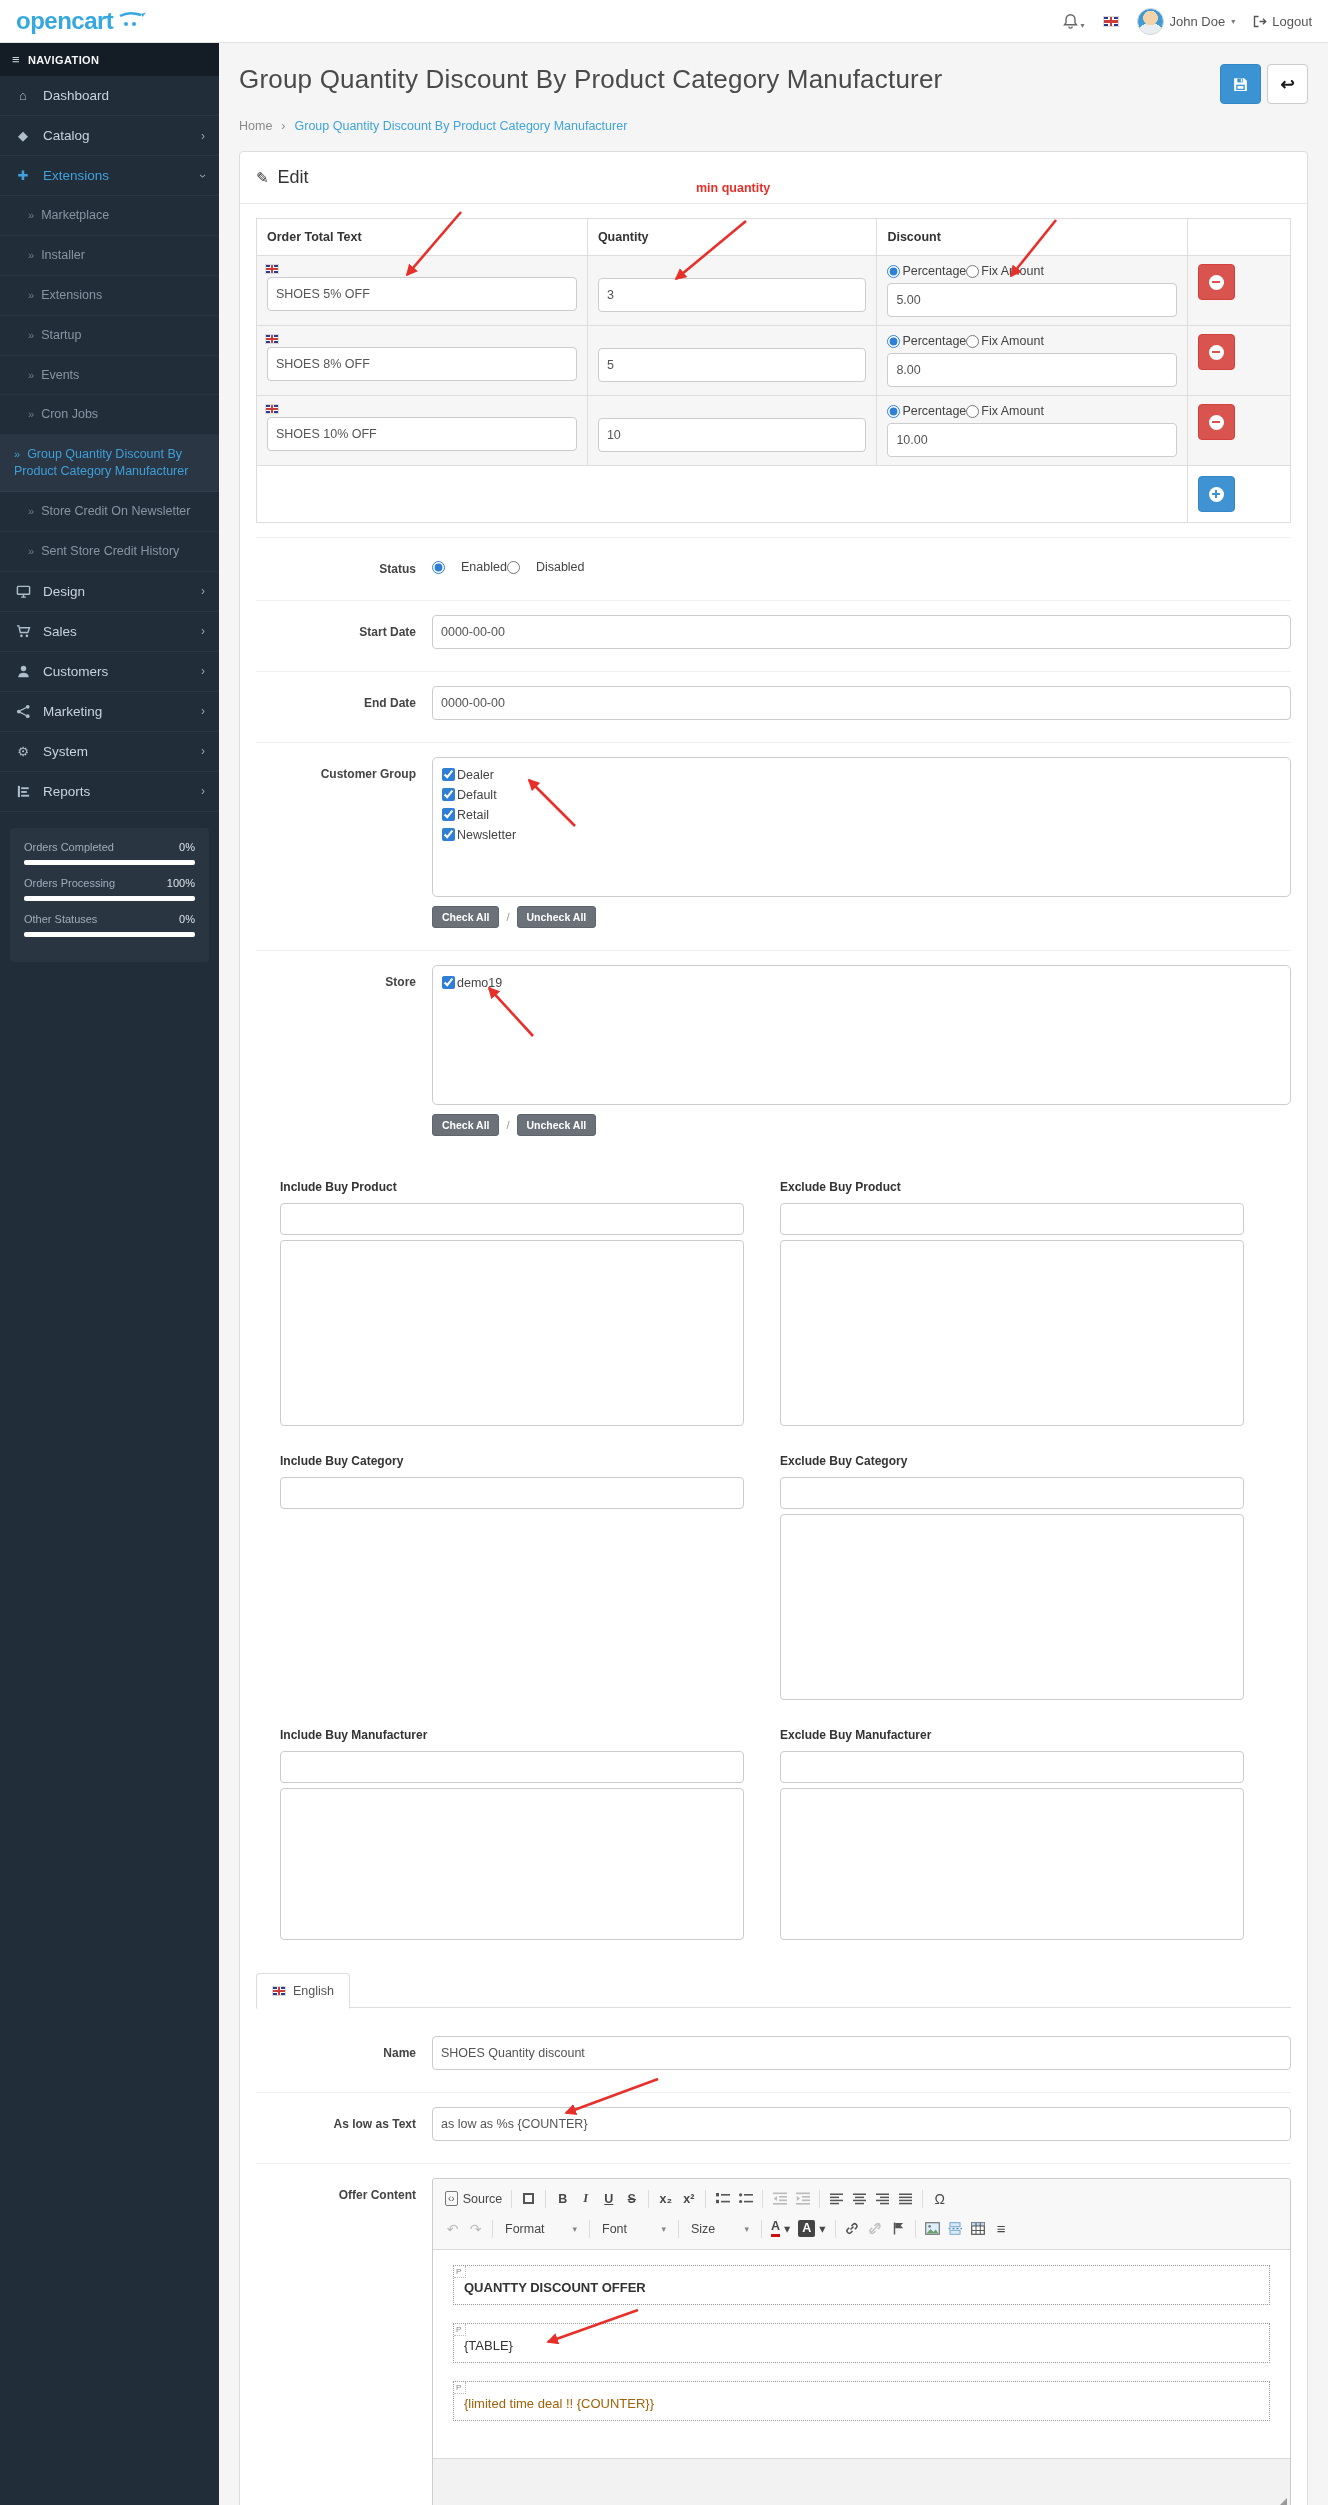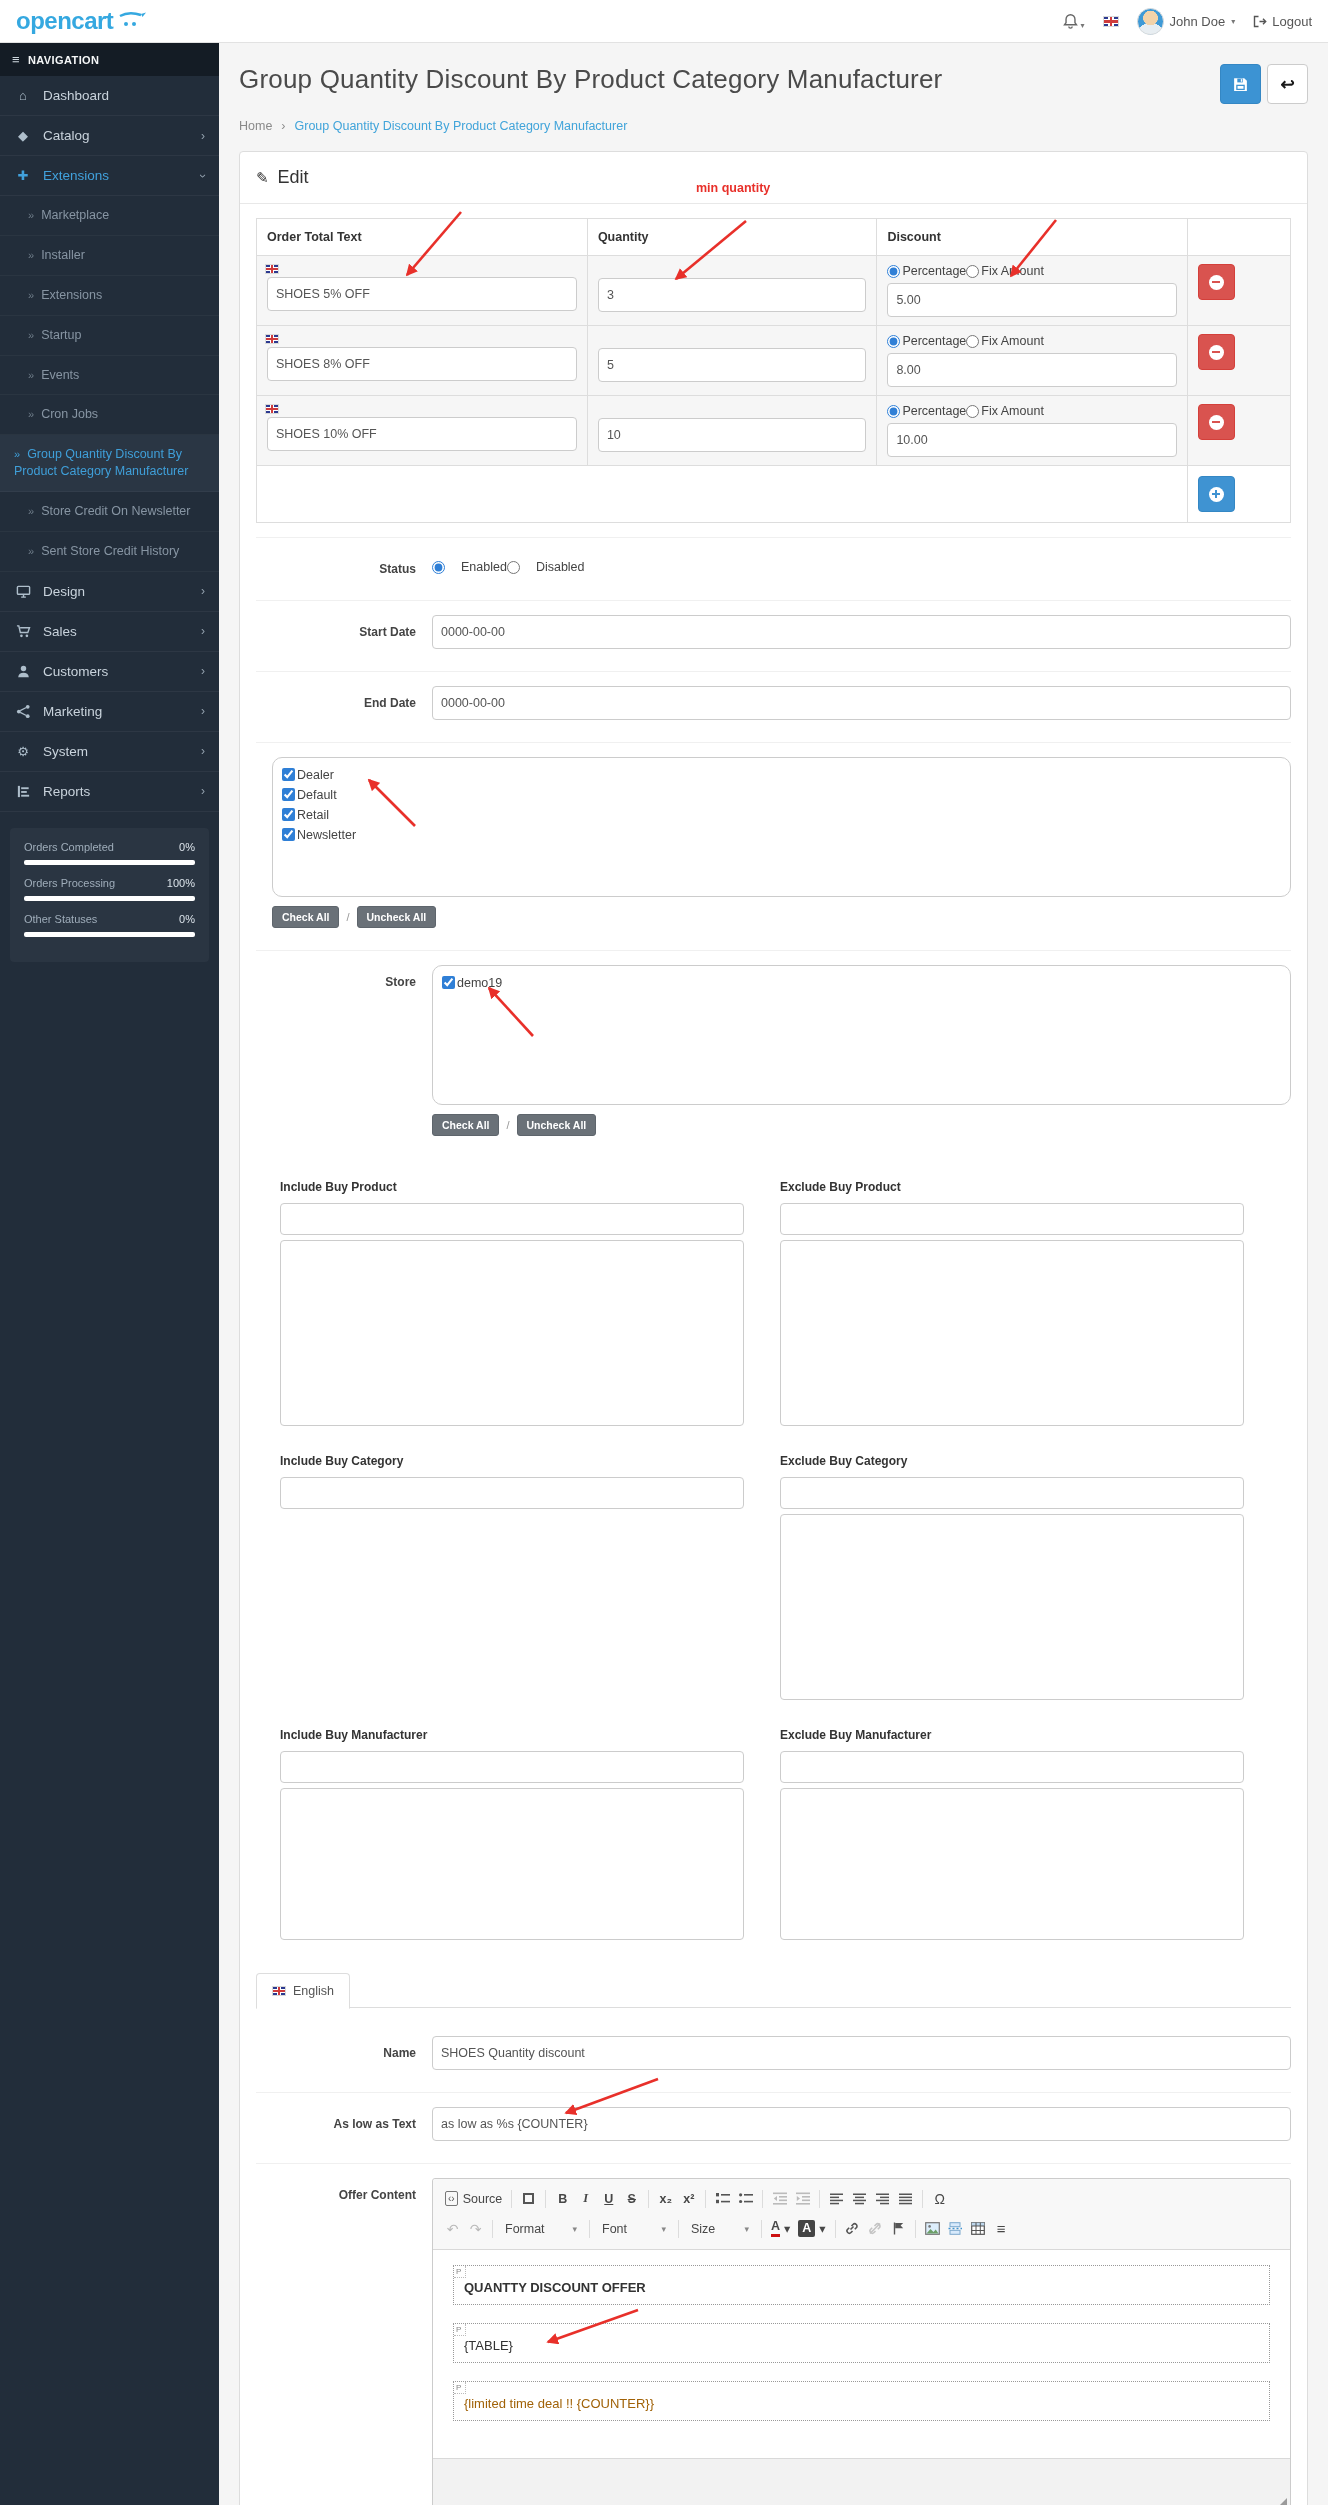--- a/index.html
+++ b/index.html
@@ -83,21 +83,21 @@
 .circ.plus::before{content:"";position:absolute;left:6.5px;top:3.5px;width:2px;height:8px;background:#3f93d2}
 .actcell{vertical-align:middle}
 .addrow td{background:#fff;padding:10px}
 
 .fgroup{display:flex;padding:14px 0;border-top:1px solid #f0f0f0;margin-top:8px}
 .fgroup.first{margin-top:14px}
 .flabel{width:160px;text-align:right;font-weight:bold;font-size:12px;color:#444;padding-top:10px;flex-shrink:0;line-height:1.3}
 .fctrl{flex:1;margin-left:16px;position:relative}
 .radgroup{display:flex;align-items:center;font-size:12.5px;color:#444;padding-top:8px}
 .radgroup label{display:flex;align-items:center;gap:16px;cursor:pointer}
-.chkbox{border:1px solid #ccc;border-radius:10px;height:140px;padding:7px 9px;background:#fff;position:relative;overflow:visible}
+.chkbox{border:1px solid #ccc;border-radius:5px;height:140px;padding:7px 9px;background:#fff;position:relative;overflow:visible}
 .chkrow{display:flex;align-items:center;gap:2px;font-size:12.5px;color:#444;line-height:1.6;cursor:pointer}
 .allbtns{margin-top:9px;display:flex;align-items:center;gap:7px;font-size:11px;color:#999}
 .gbtn{background:#6a7178;color:#fff;font-size:10.5px;font-weight:bold;padding:4px 9px;border-radius:3px;border:1px solid #5e656c;cursor:pointer}
 
 .pickers{display:grid;grid-template-columns:464px 464px;column-gap:36px;row-gap:28px;margin:30px 0 0 24px}
 .picker h4{font-size:12px;color:#333;margin-bottom:9px;font-weight:bold}
 .picker .txt{height:32px}
 .plist{border:1px solid #ccc;border-radius:4px;height:186px;margin-top:5px;background:#fff;position:relative;overflow:visible}
 .plist.short{height:152px}
 .pitem{display:flex;align-items:center;justify-content:space-between;padding:5px 6px 5px 10px;border-bottom:1px solid #e8e8e8;font-size:12px;color:#444}
@@ -439,20 +439,21 @@
             <label class="flabel">Start Date</label>
             <div class="fctrl"><input class="txt" value="0000-00-00" style=""></div>
           </div>
 
           <div class="fgroup">
             <label class="flabel">End Date</label>
             <div class="fctrl"><input class="txt" value="0000-00-00" style=""></div>
           </div>
 
           <div class="fgroup">
+            <label class="flabel">Customer Group</label>
             <div class="fctrl">
               <div class="chkbox">
                 <div class="chkrow">
                     <input type="checkbox" checked="" style="">
                     <span>Dealer</span>
                   </div>
                 <div class="chkrow">
                     <input type="checkbox" checked="" style="">
                     <span>Default</span>
                   </div>

